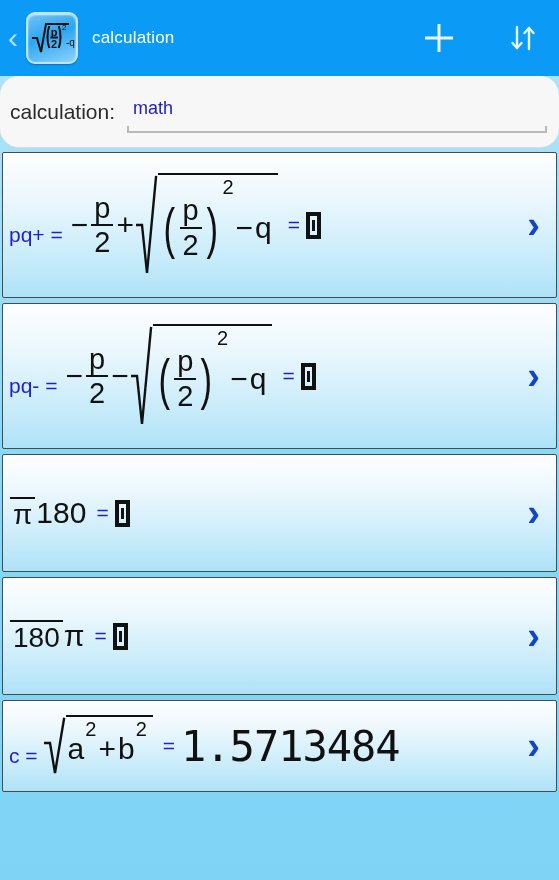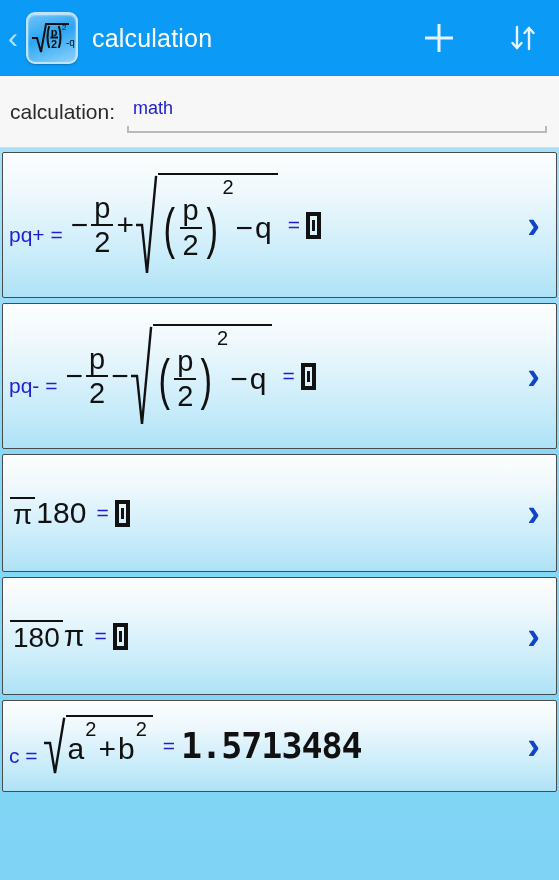--- a/index.html
+++ b/index.html
@@ -41,41 +41,42 @@
     box-shadow: inset 0 1px 2px rgba(255,255,255,.8), 0 1px 2px rgba(0,0,0,.25);
     margin-left: 2px;
     flex: 0 0 auto;
     position: relative;
     overflow: hidden;
   }
   .app-icon svg { position: absolute; left: 0; top: 0; }
 
   .ab-title {
     color: #ffffff;
-    font-size: 25px;
+    font-size: 17px;
     margin-left: 14px;
     letter-spacing: .2px;
     white-space: nowrap;
     flex: 1 1 auto;
   }
   .ab-actions { display: flex; align-items: center; gap: 44px; flex: 0 0 auto; }
   .ab-btn {
     width: 40px; height: 40px;
     display: flex; align-items: center; justify-content: center;
     color: #e6f4fe;
   }
 
   
   .field-row {
     height: 72px;
     background: #f7f7f7;
     display: flex;
     align-items: center;
     padding: 0 12px 0 10px;
     border-bottom: 1px solid #dcdcdc;
+    border-radius: 19px;
   }
   .field-label {
     font-size: 21px;
     color: #2b2b2b;
     white-space: nowrap;
   }
   .field-input-wrap {
     flex: 1 1 auto;
     margin-left: 12px;
     position: relative;
@@ -217,24 +218,24 @@
     content: "";
     position: absolute;
     left: 50%; top: 4px; bottom: 4px;
     width: 3px;
     margin-left: -1.5px;
     background: #111;
   }
 
   .lcd {
     font-family: "DejaVu Sans Mono", monospace;
-    font-size: 35px;
+    font-size: 42px;
     letter-spacing: -1px;
     color: #111;
-    font-weight: bold;
+    font-weight: normal;
   }
 </style>
 </head>
 <body>
 
 <div class="actionbar">
 
   <div class="back-chevron">
     <span>‹</span>
   </div>

